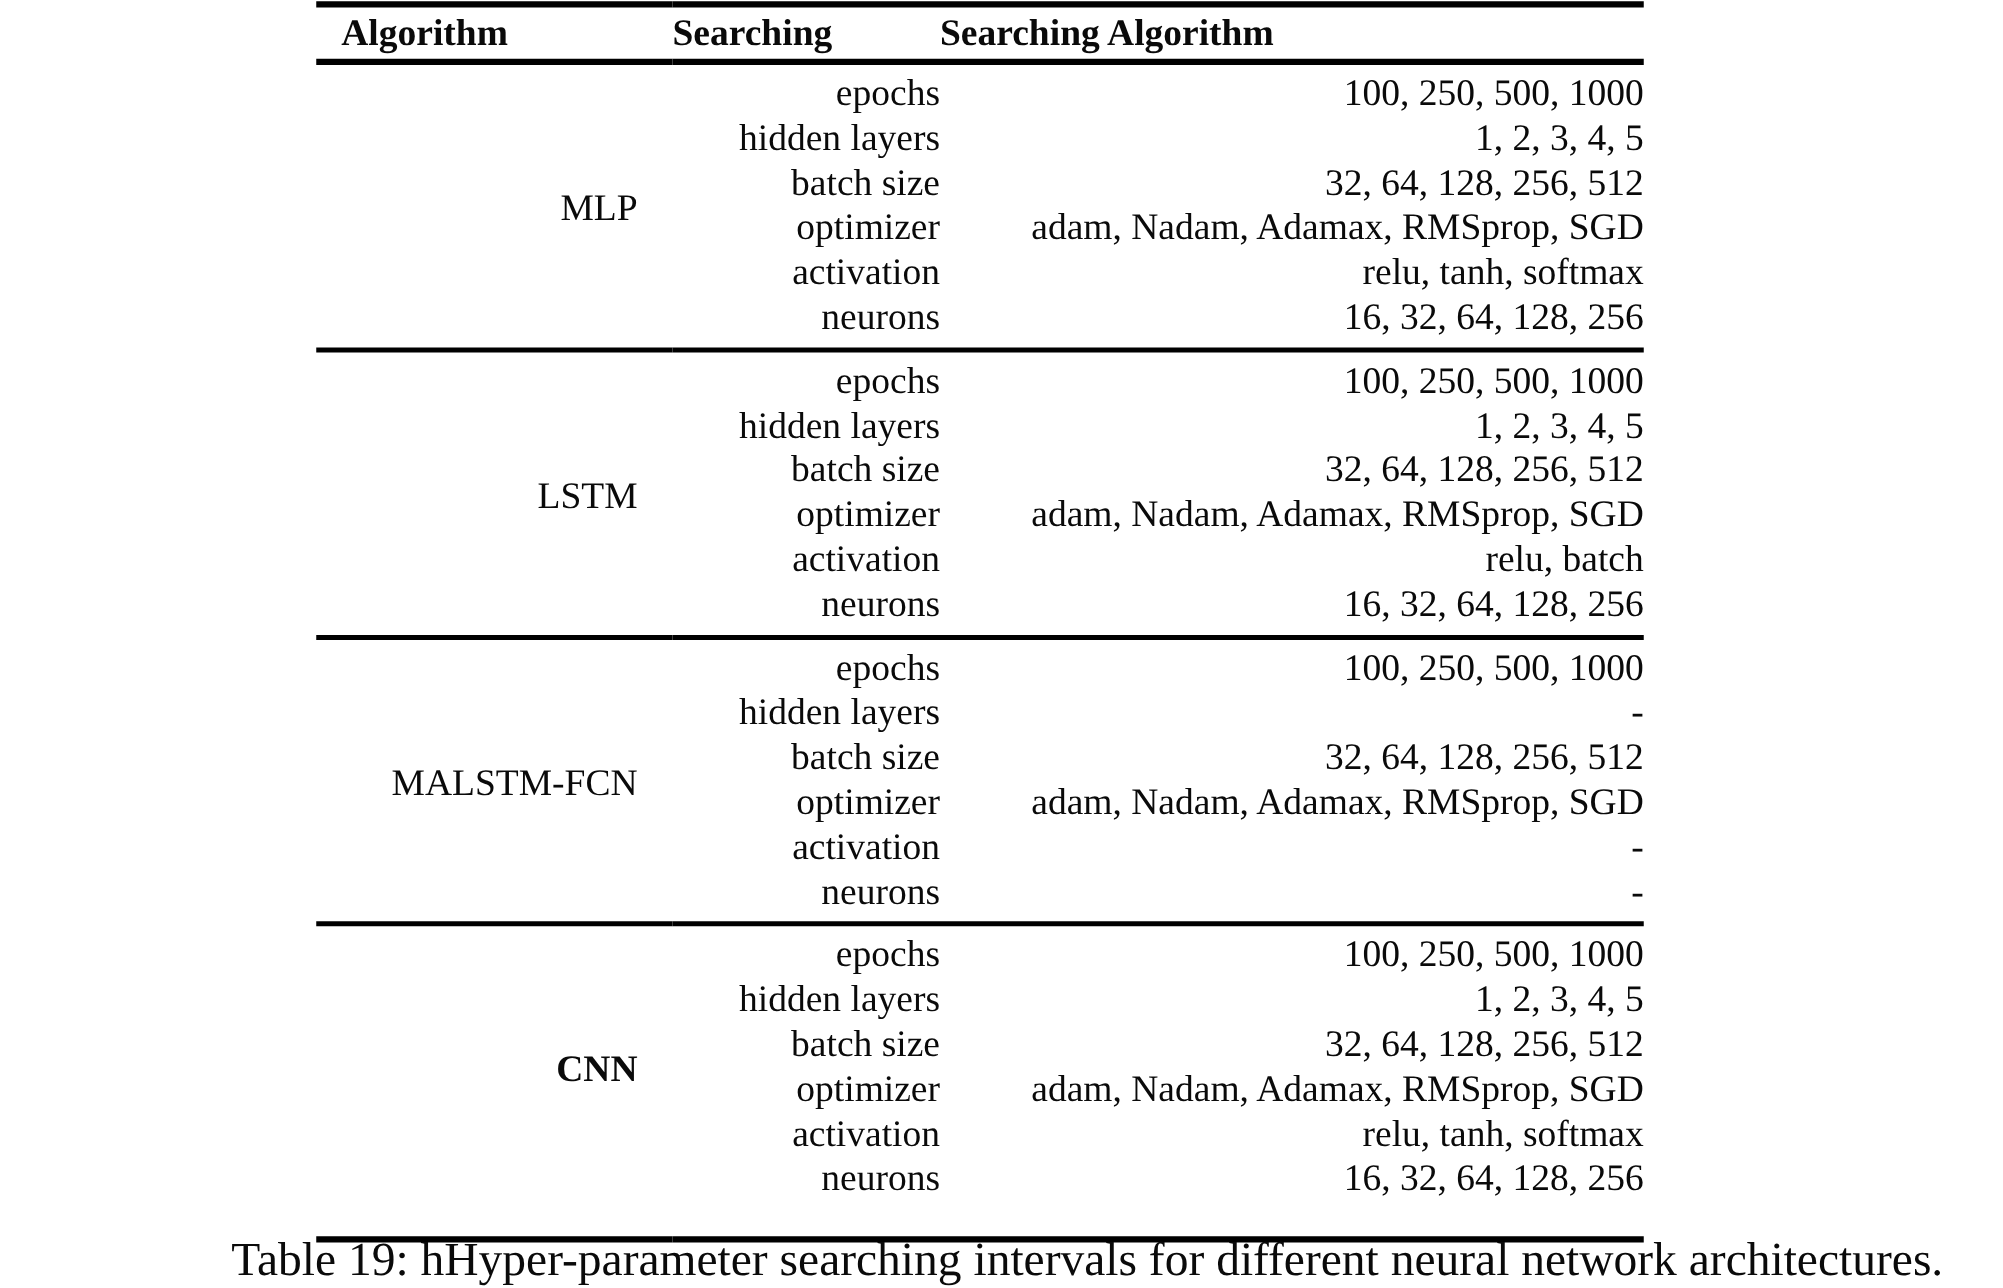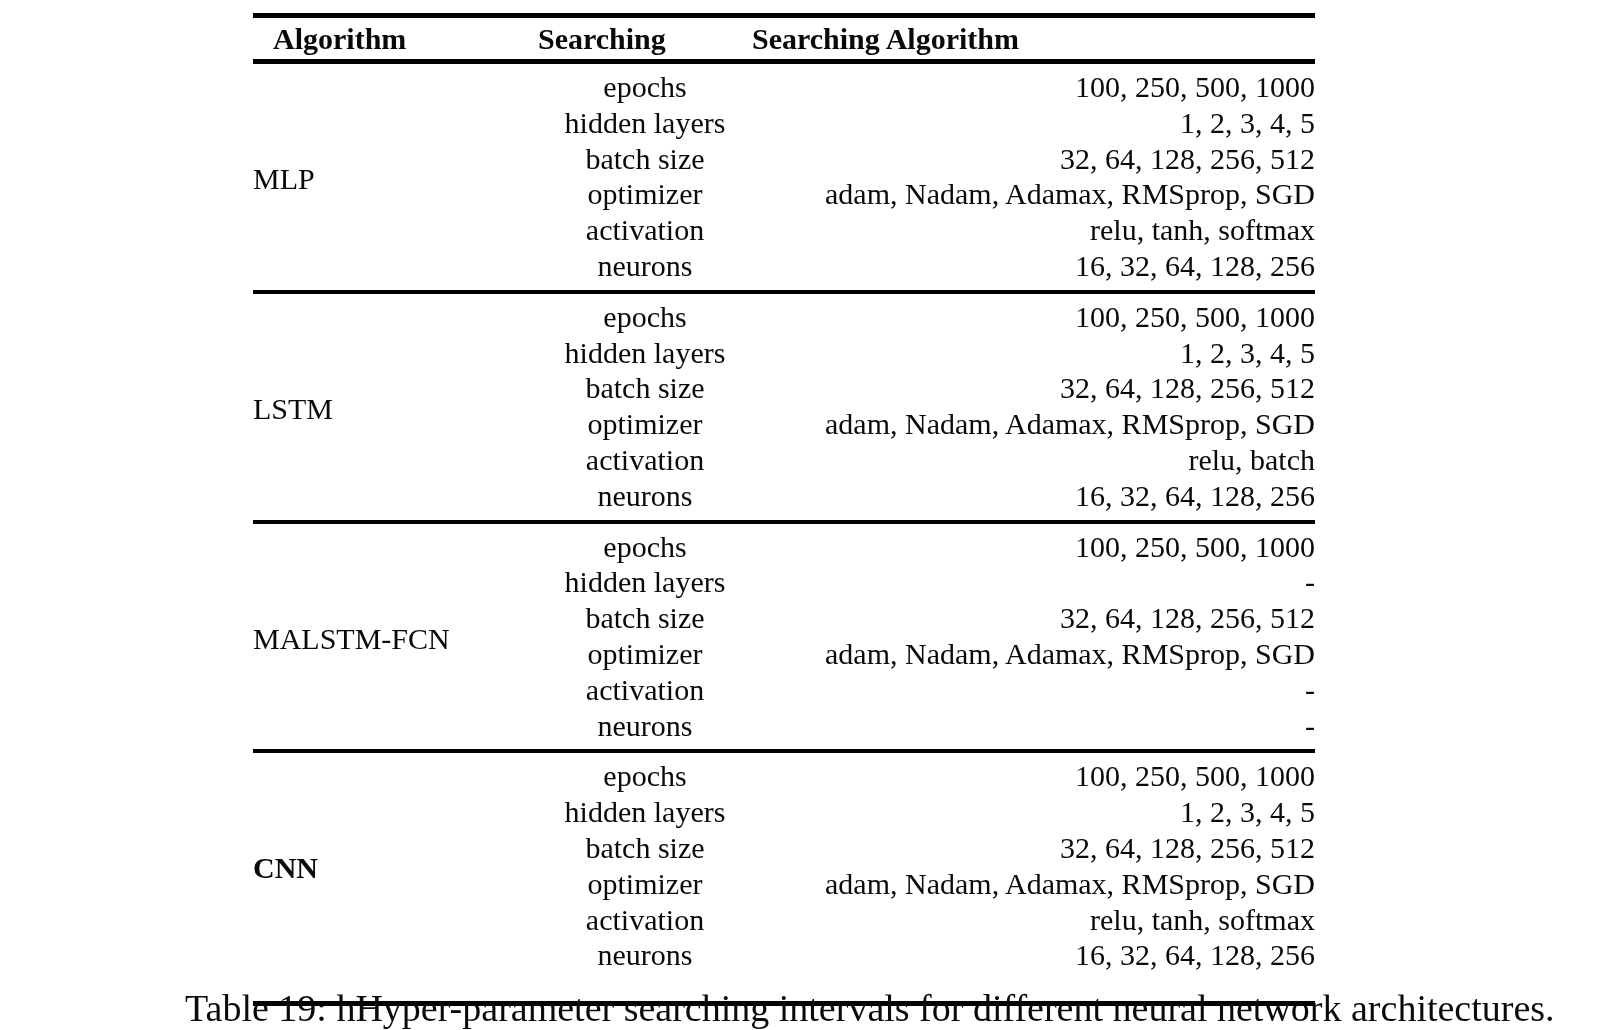--- a/index.html
+++ b/index.html
@@ -19,21 +19,20 @@
   table.params {
     position: absolute;
     left: 253px;
     top: 1px;
     width: 1062px;
     border-collapse: collapse;
     border-top: 5px solid #000;
     border-bottom: 5px solid #000;
     font-size: 30px;
     color: #0a0a0a;
-    margin-top: 12px;
   }
   col.c-alg  { width: 285px; }
   col.c-par  { width: 214px; }
   col.c-int  { width: 563px; }
   thead { border-bottom: 5px solid #000; }
   thead th {
     font-weight: bold;
     text-align: left;
     padding: 0;
     line-height: 41px;
@@ -41,25 +40,25 @@
   }
   th.h-alg { padding-left: 20px; }
   tbody.group { border-top: 4px solid #000; }
   td {
     padding: 0;
     line-height: 35.8px;
     vertical-align: middle;
     white-space: nowrap;
   }
   td.alg {
-    text-align: left;
+    text-align: right;
     vertical-align: middle;
     padding-right: 28px;
   }
-  td.param { text-align: center; }
+  td.param { text-align: right; }
   td.intv  { text-align: right; }
   tbody.group tr:first-child td { padding-top: 5px; }
   tbody.group tr:last-child  td { padding-bottom: 6px; }
   tbody.group.last tr:last-child td { padding-bottom: 28px; }
   tbody.group.last td.alg { padding-bottom: 24px; font-weight: bold; }
   .caption {
     position: absolute;
     left: 185px;
     top: 992px;
     width: 1200px;

